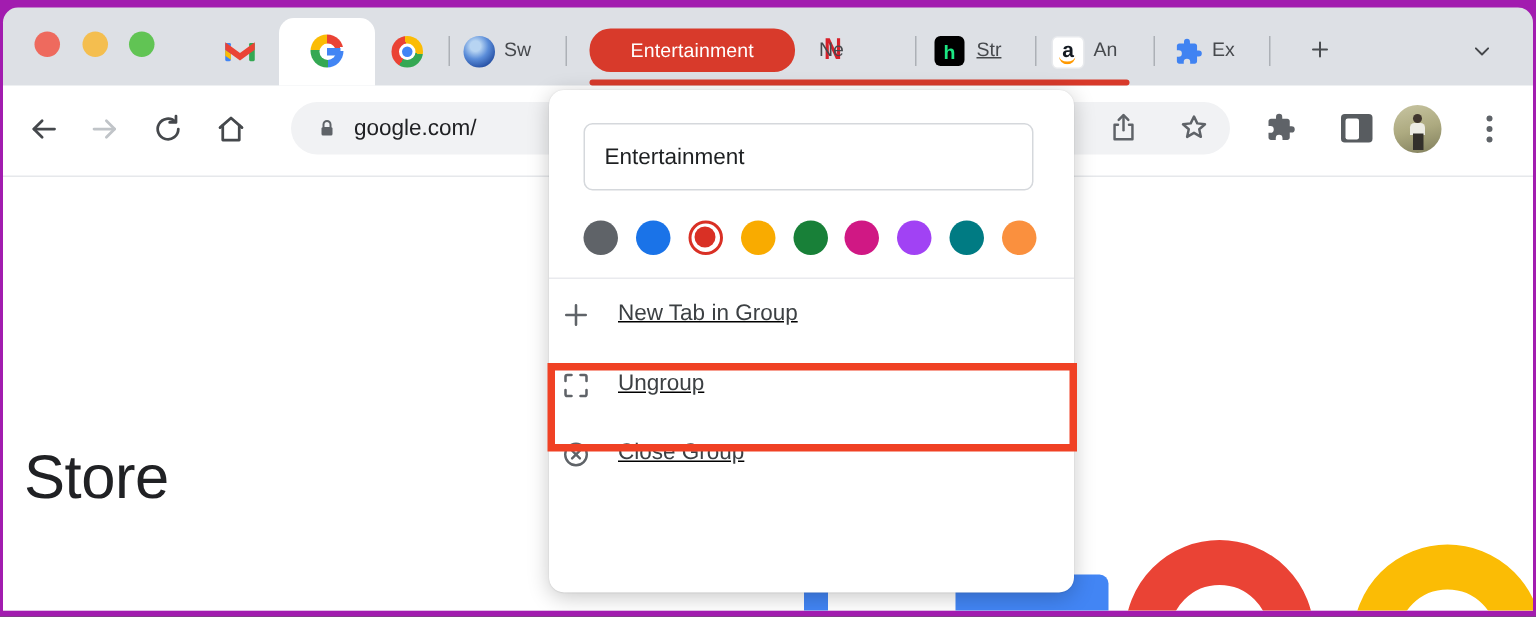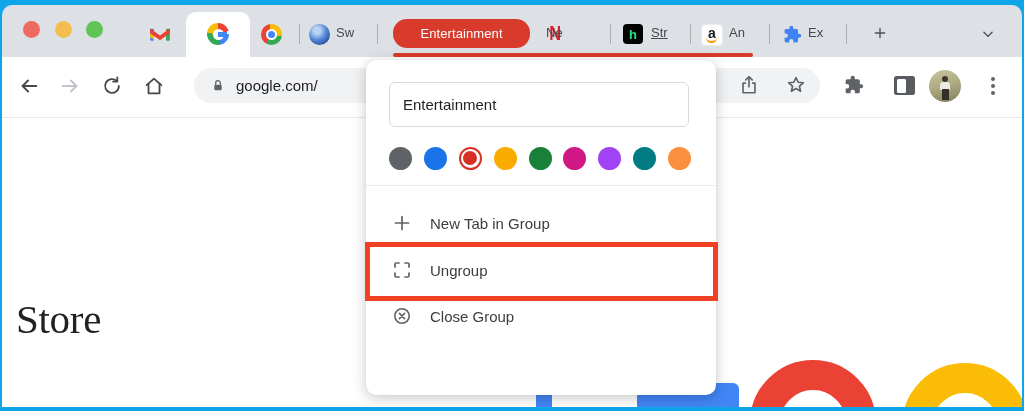--- a/index.html
+++ b/index.html
@@ -1,26 +1,26 @@
 <!DOCTYPE html>
 <html><head>
 <meta charset="utf-8">
 <style>
   html,body{margin:0;padding:0;background:#2b2b2d;width:1024px;height:411px;overflow:hidden;
     font-family:"Liberation Sans","DejaVu Sans",sans-serif;}
-  .frame{position:absolute;left:0;top:0;width:1024px;height:411px;background:#0ea5e9;}
+  .frame{position:absolute;left:0;top:0;width:1024px;height:411px;background:#a21caf;}
   .window{position:absolute;left:2px;top:5px;right:2px;bottom:4px;border-radius:10px 10px 0 0;
     overflow:hidden;background:#dde0e5;}
   .content{position:absolute;left:-2px;top:-5px;width:1024px;height:411px;}
   .abs{position:absolute;}
 
   
   .toolbar-bg{position:absolute;left:0;top:57px;width:1024px;height:61px;background:#ffffff;
     box-shadow:inset 0 -1px 0 #e6e8eb;}
-  .page-bg{position:absolute;left:0;top:118px;width:1024px;height:293px;background:#ffffff;overflow:hidden;font-family:Liberation Serif, serif;}
+  .page-bg{position:absolute;left:0;top:118px;width:1024px;height:293px;background:#ffffff;overflow:hidden;}
 
   .light{position:absolute;top:21px;width:17px;height:17px;border-radius:50%;}
   .sep{position:absolute;top:24px;width:1px;height:20px;background:#9ba0a6;opacity:.75;}
   .tab-label{position:absolute;top:25px;font-size:13px;color:#46494d;line-height:16px;}
   .active-tab{position:absolute;left:186px;top:12px;width:64px;height:45px;background:#fff;border-radius:10px 10px 0 0;}
   .group-chip{position:absolute;left:393px;top:19px;width:137px;height:29px;border-radius:14px;
     display:flex;align-items:center;justify-content:center;color:#fff;font-size:13px;font-weight:500;letter-spacing:.1px;}
   .group-underline{position:absolute;left:393px;top:53px;width:360px;height:4px;border-radius:2px;z-index:3;}
 
   
@@ -64,22 +64,22 @@
   .popup{position:absolute;left:366px;top:60px;width:350px;height:335px;background:#fff;border-radius:10px;
     box-shadow:0 3px 14px rgba(0,0,0,.22),0 0 1px rgba(0,0,0,.12);z-index:10;}
   .group-name-input{position:absolute;left:23px;top:22px;width:300px;height:45px;box-sizing:border-box;
     border:1px solid #d5d8dc;border-radius:6px;padding:0 13px;font-size:15px;color:#1e2022;outline:none;
     font-family:"Liberation Sans","DejaVu Sans",sans-serif;background:#fff;}
   .dots{position:absolute;left:23px;top:86px;width:302px;height:24px;display:flex;justify-content:space-between;align-items:center;}
   .dot{width:23px;height:23px;border-radius:50%;background:var(--c);box-sizing:border-box;}
   .dot.sel{background:transparent;border:2.5px solid var(--c);position:relative;}
   .dot.sel::after{content:'';position:absolute;inset:2.5px;border-radius:50%;background:var(--c);}
   .menu-divider{position:absolute;left:0;top:125px;width:100%;height:1px;background:#e9eaee;}
-  .menu-row{position:absolute;left:0;width:100%;height:46px;display:flex;align-items:center;
-    padding-left:26px;box-sizing:border-box;gap:18px;cursor:default;}
+  .menu-row{position:absolute;left:0;width:100%;height:46px;display:flex;
+    padding-left:8px;box-sizing:border-box;gap:18px;cursor:default;text-decoration:underline;}
   .menu-row .ml{font-size:15px;color:#3c4043;}
 
   
   .annotation{position:absolute;left:365px;top:242px;width:353px;height:59px;box-sizing:border-box;
     border:5px solid #f04124;z-index:20;}
 
   svg{display:block;}
 </style>
 </head>
 <body>

